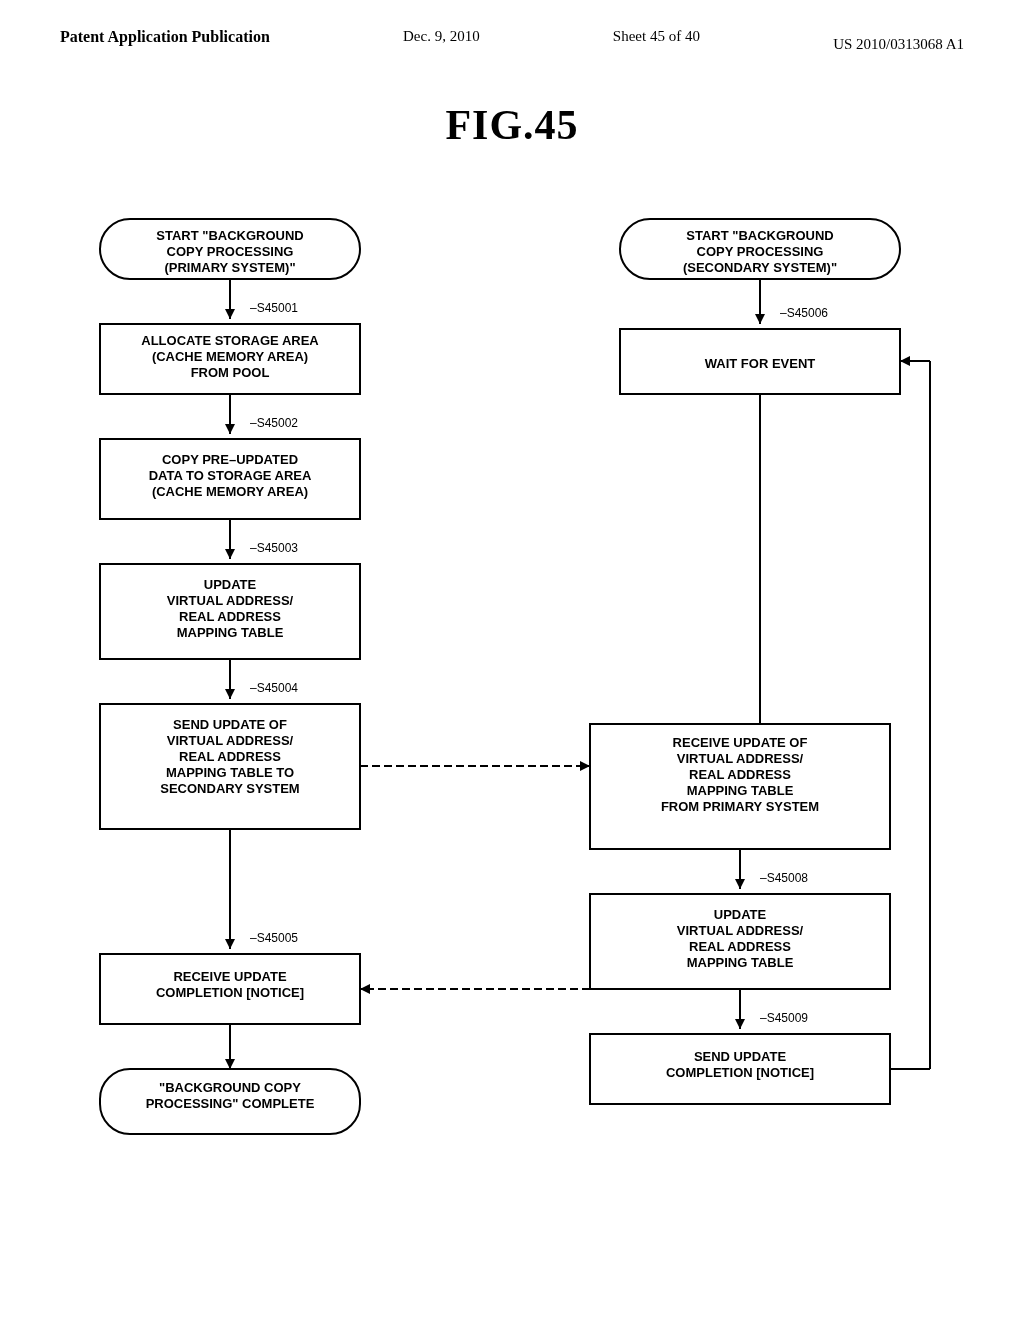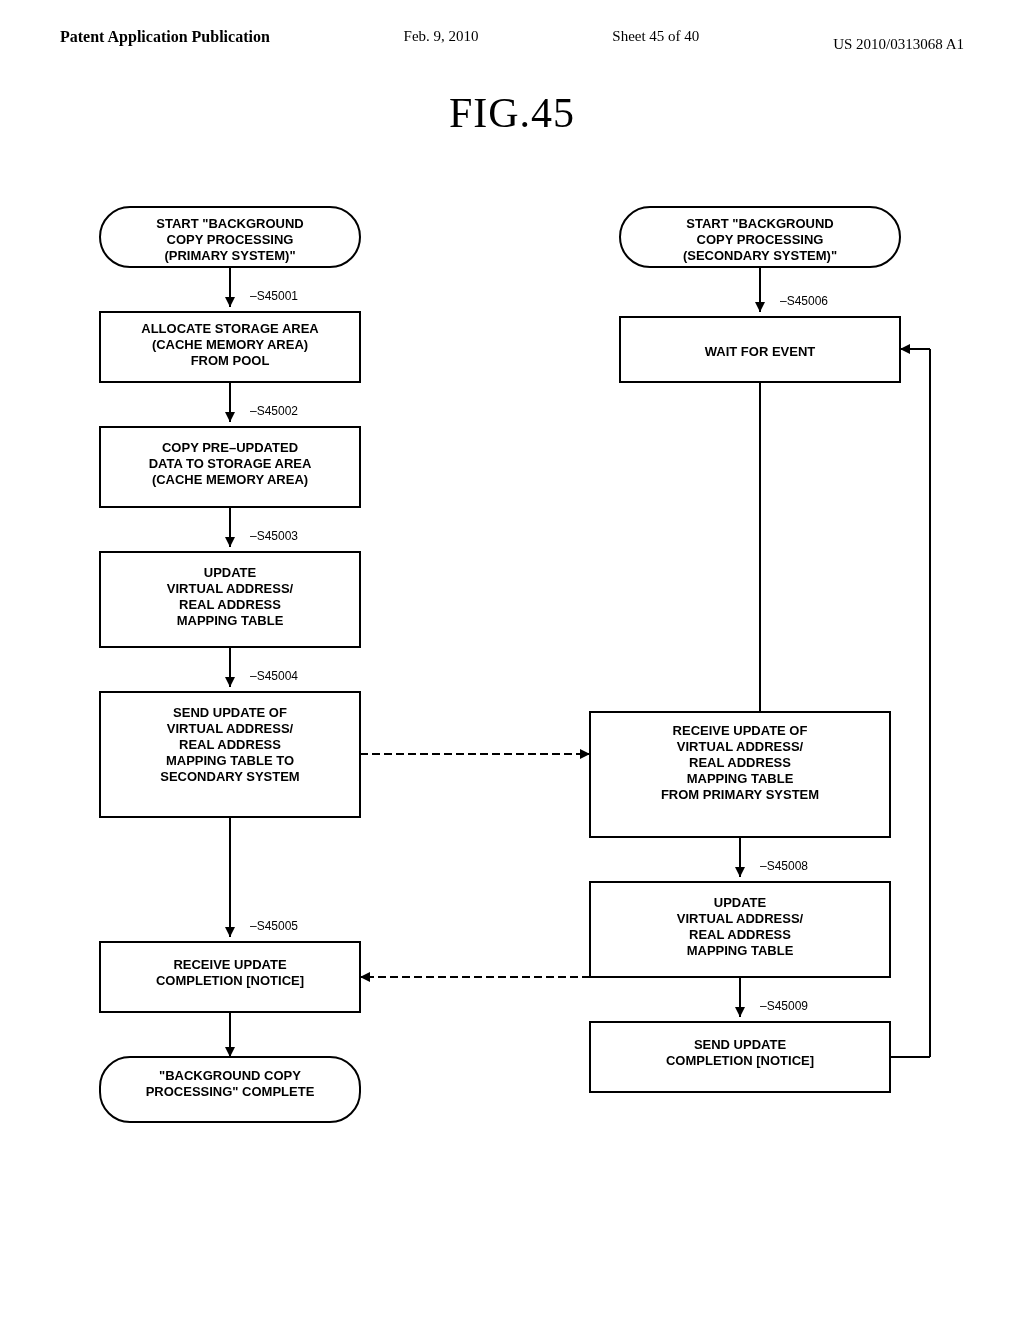--- a/index.html
+++ b/index.html
@@ -31,22 +31,22 @@
     }
 
     .header-right {
       font-size: 15px;
       margin-top: 8px;
     }
 
     .fig-title {
       text-align: center;
       font-size: 42px;
-      font-weight: normal;
-      margin-top: 36px;
+      font-weight: bold;
+      margin-top: 48px;
       letter-spacing: 1px;
     }
 
     .diagram-area {
       position: relative;
       width: 100%;
       height: 1100px;
       margin-top: 20px;
     }
 
@@ -72,21 +72,21 @@
       font-size: 12px;
       text-anchor: start;
       dominant-baseline: middle;
     }
   </style>
 </head>
 <body>
 
 <div class="header">
   <span class="header-left">Patent Application Publication</span>
-  <span class="header-center">Feb. 9, 2010</span>
+  <span class="header-center">Dec. 9, 2010</span>
   <span class="header-sheet" style="font-size:15px;">Sheet 45 of 40</span>
   <span class="header-right">US 2010/0313068 A1</span>
 </div>
 
 <div class="fig-title">FIG.45</div>
 
 <div class="diagram-area">
   <svg class="flowchart" viewBox="0 0 1024 1100" xmlns="http://www.w3.org/2000/svg">
 
     <rect x="100" y="50" width="260" height="60" rx="30" ry="30" fill="white" stroke="black" stroke-width="2"></rect>

